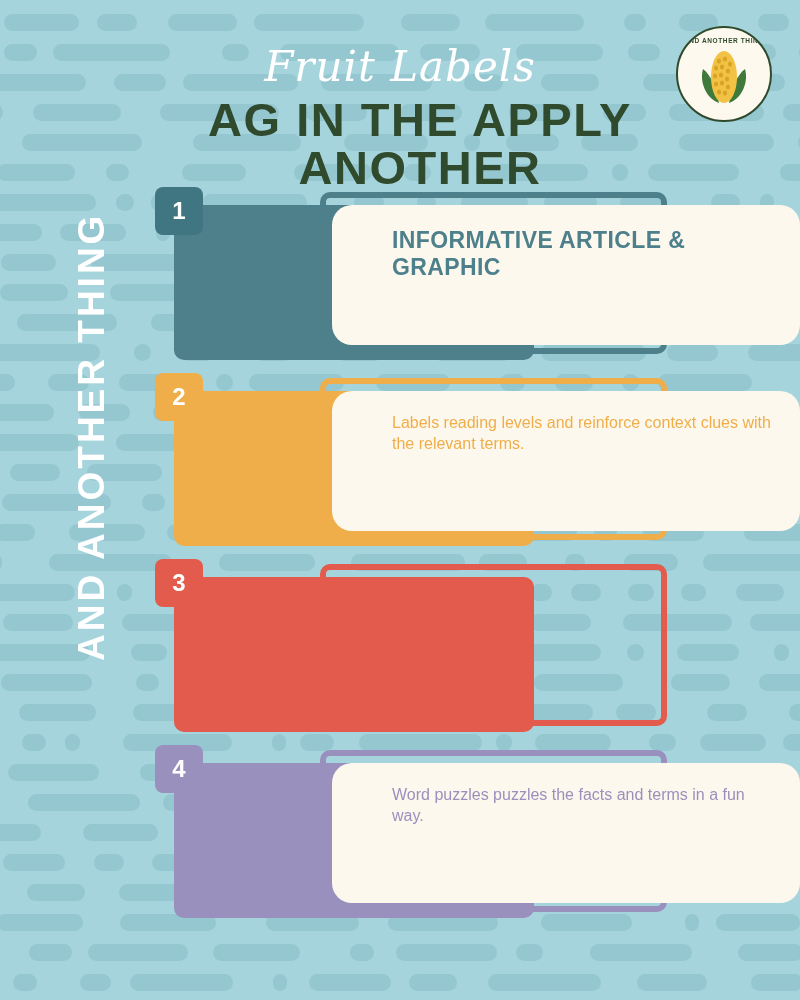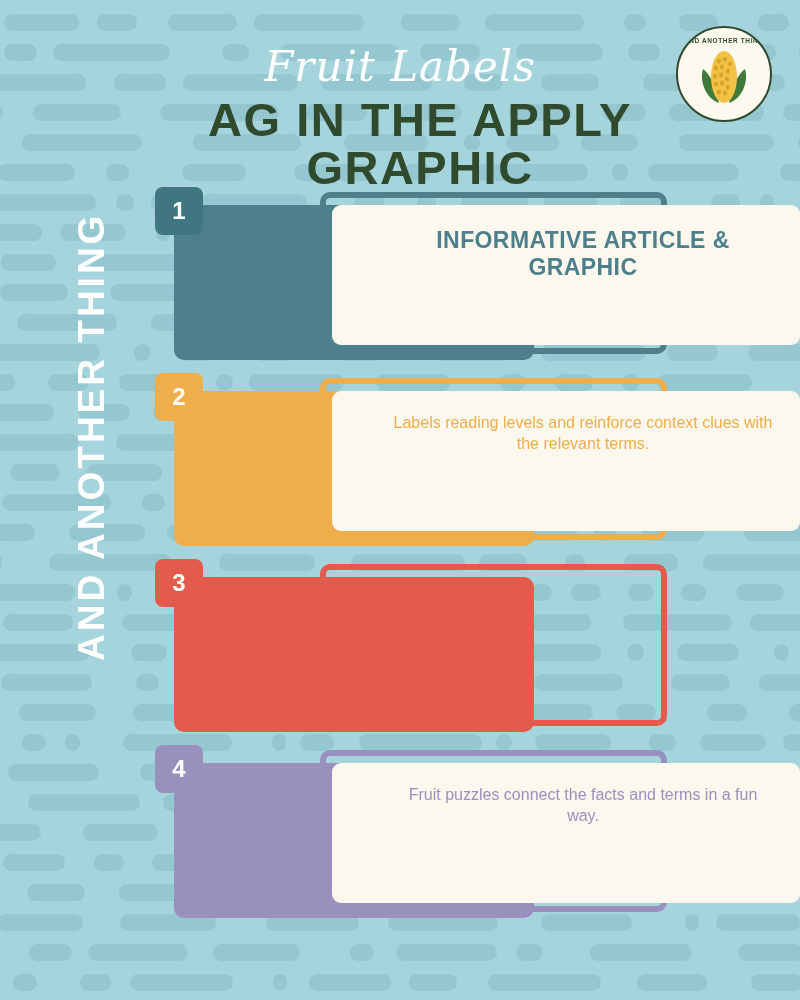--- a/index.html
+++ b/index.html
@@ -124,24 +124,23 @@
     border-width: 6px;
     border-style: solid;
   }
   .content-box {
     position: absolute;
     left: 177px;
     top: 18px;
     width: 468px;
     height: 140px;
     background: #fdf8ed;
-    border-radius: 9px;
+    border-radius: 20px;
     box-sizing: border-box;
     padding: 22px 26px 0 60px;
-    text-align: center;
   }
   .num-badge {
     position: absolute;
     left: 0;
     top: 0;
     width: 48px;
     height: 48px;
     border-radius: 8px;
     color: #ffffff;
     font-size: 24px;
@@ -491,21 +490,21 @@
         <ellipse cx="22" cy="47" rx="2.1" ry="2.6"></ellipse>
           <ellipse cx="28" cy="48" rx="2.1" ry="2.6"></ellipse>
       </g>
     </svg>
   </div>
 
   <div class="script-title">Fruit Labels</div>
 
   <div class="main-title">
     <div>AG IN THE APPLY</div>
-    <div>GRAPHIC</div>
+    <div>ANOTHER</div>
   </div>
 
   <div id="cards-host">
       <div class="card" style="top: 187px;">
         <div class="shadow-box" style="background: rgb(78, 128, 140);"></div>
         <div class="outline-box" style="border-color: rgb(78, 128, 140);"></div>
         <div class="content-box">
           <div class="card-heading" style="color: rgb(78, 128, 140);">INFORMATIVE ARTICLE &amp; GRAPHIC</div>
         </div>
         <div class="num-badge" style="background: rgb(63, 118, 130);">1</div>
@@ -520,19 +519,19 @@
       </div>
       <div class="card" style="top: 559px;">
         <div class="shadow-box" style="background: rgb(226, 91, 77);"></div>
         <div class="outline-box" style="border-color: rgb(226, 91, 77);"></div>
         <div class="num-badge" style="background: rgb(226, 91, 77);">3</div>
       </div>
       <div class="card" style="top: 745px;">
         <div class="shadow-box" style="background: rgb(154, 144, 189);"></div>
         <div class="outline-box" style="border-color: rgb(154, 144, 189);"></div>
         <div class="content-box">
-          <div class="card-body" style="color: rgb(154, 144, 189);">Fruit puzzles connect the facts and terms in a fun way.</div>
+          <div class="card-body" style="color: rgb(154, 144, 189);">Word puzzles puzzles the facts and terms in a fun way.</div>
         </div>
         <div class="num-badge" style="background: rgb(154, 144, 189);">4</div>
       </div>
     </div>
 
 </div>
 
 </body></html>

